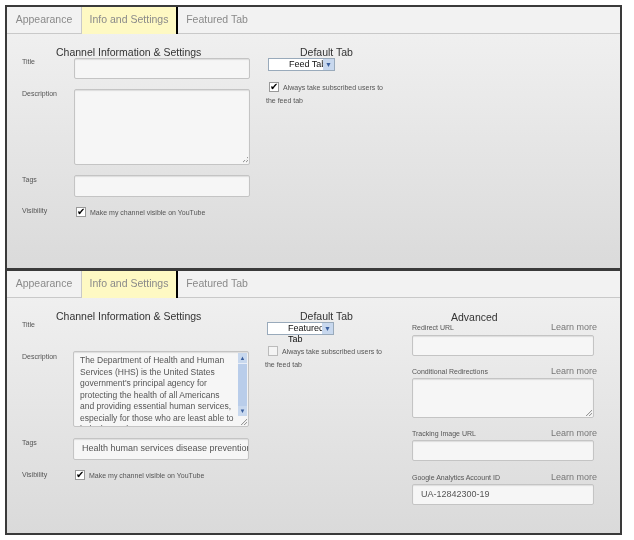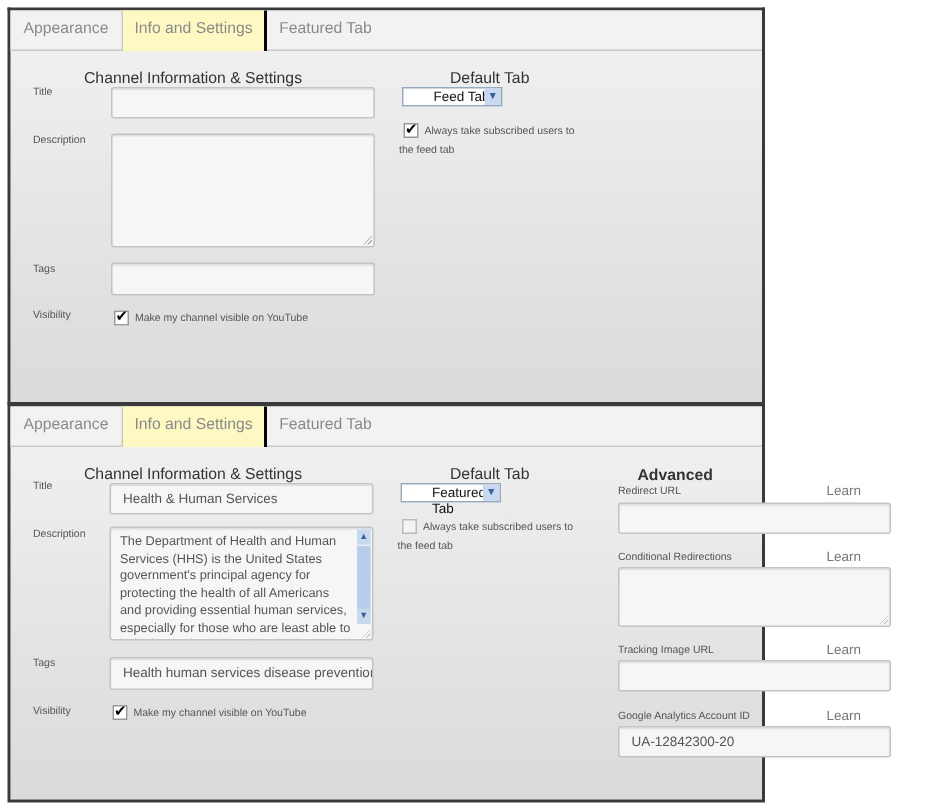--- a/index.html
+++ b/index.html
@@ -1,17 +1,17 @@
 <!DOCTYPE html>
 <html><head>
 <meta charset="utf-8">
 <style>
   html,body{margin:0;padding:0;background:#fff;}
   body{width:634px;height:540px;position:relative;font-family:"Liberation Sans",sans-serif;overflow:hidden;}
-  .panel{position:absolute;left:5px;width:505px;border:2px solid #3a3a3a;background:linear-gradient(#f2f2f2,#dadada);box-sizing:border-box;}
+  .panel{position:absolute;left:5px;width:617px;border:2px solid #3a3a3a;background:linear-gradient(#f2f2f2,#dadada);box-sizing:border-box;}
   #p1{top:5px;height:265px;border-bottom:none;}
   #p2{top:268px;height:267px;border-top:3px solid #3a3a3a;}
   .tabbar{position:absolute;left:0;top:0;right:0;height:26px;background:#f2f2f2;border-bottom:1px solid #c9c9c9;}
   .tab{position:absolute;top:0;height:26px;line-height:24px;font-size:10.5px;color:#8a8a8a;text-align:center;cursor:pointer;}
   .tab.active{background:#fef9c3;border-left:1px solid #c9c9c9;border-right:2px solid #000000;height:27px;}
   .h{position:absolute;font-size:10.5px;color:#333;margin-left:34px;}
   .lbl{position:absolute;font-size:7px;color:#555;}
   .inp{position:absolute;background:#f6f6f6;border:1px solid #c4c4c4;border-radius:2px;box-shadow:inset 0 1px 1px #ddd;box-sizing:border-box;font-size:9px;color:#555;padding:4px 8px;overflow:hidden;white-space:nowrap;}
   .ta{white-space:normal;}
   .grip{position:absolute;right:1px;bottom:1px;width:6px;height:6px;background:linear-gradient(135deg,transparent 50%,#999 50%,transparent 60%,transparent 75%,#999 75%,transparent 85%);}
@@ -54,45 +54,44 @@
 </div>
 
 <div class="panel" id="p2">
   <div class="tabbar">
     <div class="tab" style="left:0;width:74px;">Appearance</div>
     <div class="tab active" style="left:74px;width:94px;">Info and Settings</div>
     <div class="tab" style="left:168px;width:84px;">Featured Tab</div>
   </div>
   <div class="h" style="left:15px;top:39px;">Channel Information &amp; Settings</div>
   <div class="lbl" style="left:15px;top:50px;">Title</div>
-  <div class="inp" style="left:66px;top:51px;width:176px;height:21px;">Health &amp; Human Services</div>
   <div class="lbl" style="left:15px;top:82px;">Description</div>
   <div class="inp ta" style="left:66px;top:80px;width:176px;height:76px;padding:3px 14px 3px 6px;font-size:8.5px;line-height:11.5px;"><span>The Department of Health and Human Services (HHS) is the United States government's principal agency for protecting the health of all Americans and providing essential human services, especially for those who are least able to help themselves.</span><div class="scroll">
         <div class="up">▲</div>
         <div class="thumb"></div>
         <div class="dn">▼</div>
       </div><div class="grip"></div></div>
   <div class="lbl" style="left:15px;top:168px;">Tags</div>
   <div class="inp" style="left:66px;top:167px;width:176px;height:22px;">Health human services disease prevention v</div>
   <div class="lbl" style="left:15px;top:200px;">Visibility</div>
   <div class="cb" style="left:68px;top:199px;"><span>✔</span></div>
   <div class="small" style="left:82px;top:201px;">Make my channel visible on YouTube</div>
 
   <div class="h" style="left:259px;top:39px;">Default Tab</div>
   <div class="sel" style="left:260px;top:51px;width:67px;"><span>Featured Tab</span><span class="arr">▼</span></div>
   <div class="cb off" style="left:261px;top:75px;"></div>
   <div class="small" style="left:275px;top:77px;">Always take subscribed users to</div>
   <div class="small" style="left:258px;top:90px;">the feed tab</div>
 
-  <div class="h" style="left:384px;top:40px;font-weight:bold;">Advanced</div>
+  <div class="h" style="left:410px;top:40px;">Advanced</div>
   <div class="lbl" style="left:405px;top:53px;">Redirect URL</div>
   <div class="learn" style="left:544px;top:51px;">Learn more</div>
   <div class="inp" style="left:405px;top:64px;width:182px;height:21px;"></div>
   <div class="lbl" style="left:405px;top:97px;">Conditional Redirections</div>
   <div class="learn" style="left:544px;top:95px;">Learn more</div>
   <div class="inp ta" style="left:405px;top:107px;width:182px;height:40px;"><span></span><div class="grip"></div></div>
   <div class="lbl" style="left:405px;top:159px;">Tracking Image URL</div>
   <div class="learn" style="left:544px;top:157px;">Learn more</div>
   <div class="inp" style="left:405px;top:169px;width:182px;height:21px;"></div>
   <div class="lbl" style="left:405px;top:203px;">Google Analytics Account ID</div>
   <div class="learn" style="left:544px;top:201px;">Learn more</div>
-  <div class="inp" style="left:405px;top:213px;width:182px;height:21px;">UA-12842300-20</div>
+  <div class="inp" style="left:405px;top:213px;width:182px;height:21px;">UA-12842300-19</div>
 </div>
 
 </body></html>

